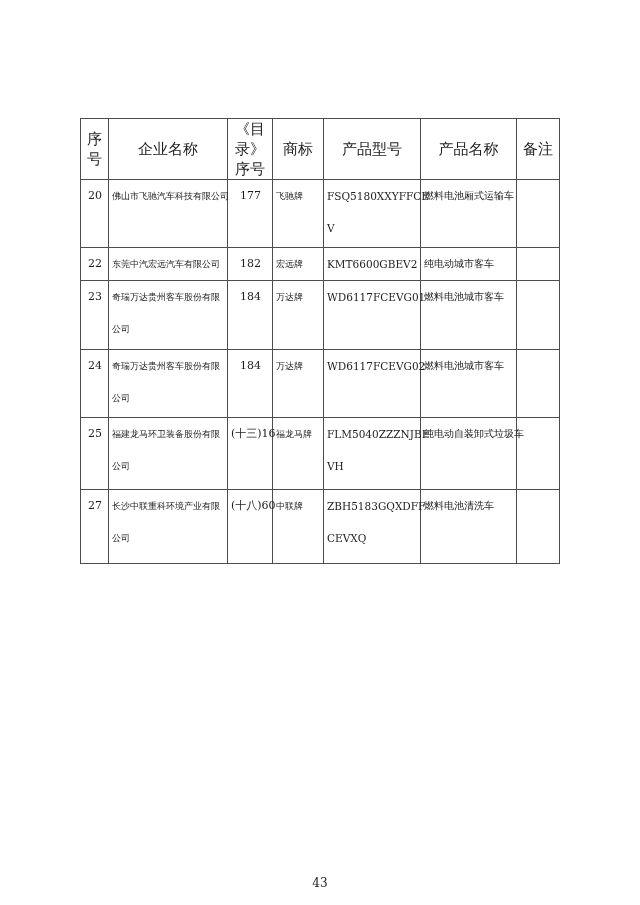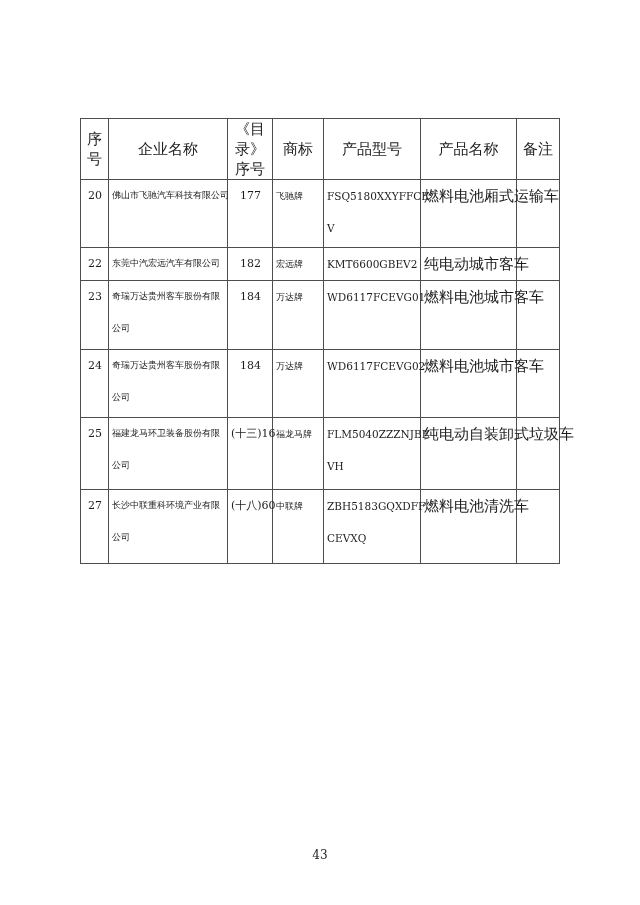--- a/index.html
+++ b/index.html
@@ -43,31 +43,31 @@
     padding: 0 2px 0 3px;
     line-height: 32px;
     white-space: pre;
   }
   td.c-seq {
     font-size: 11px;
     line-height: 13px;
     padding: 1px 1px 0 2px;
     text-align: center;
   }
-  td.c-company { font-size: 9px; font-family: Liberation Mono, monospace; }
+  td.c-company { font-size: 9px; }
   td.c-catalog { font-size: 11px; text-align: center; padding: 0 1px; }
   td.c-trademark { font-size: 9px; }
   td.c-model { font-size: 10.5px; letter-spacing: 0; }
-  td.c-pname { font-size: 15px; }
+  td.c-pname { font-size: 10px; }
   td.c-remark { font-size: 9px; }
   .pageno {
     position: absolute;
     left: 0;
     width: 640px;
-    top: 848px;
+    top: 876px;
     text-align: center;
     font-size: 12px;
     color: #1d1d1d;
   }
 </style>
 </head>
 <body>
 
 <div class="page">
 

